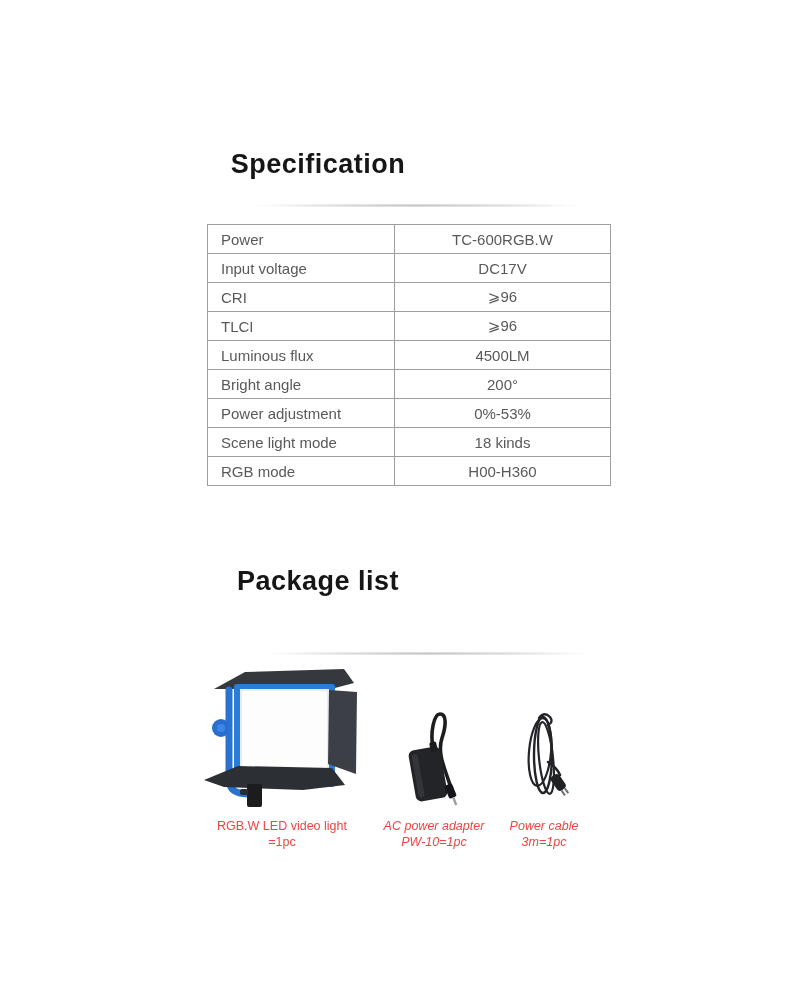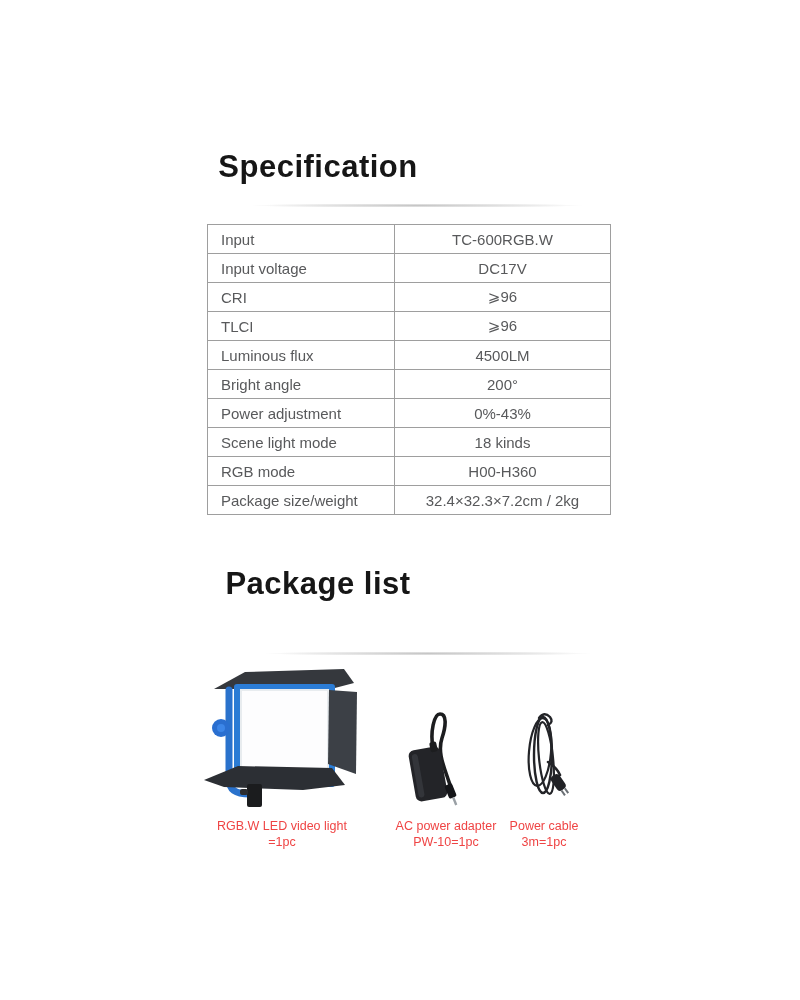--- a/index.html
+++ b/index.html
@@ -7,21 +7,21 @@
     position:relative;
     width:800px;height:1000px;
     margin:0 auto;
     background:#ffffff;
     font-family:"Liberation Sans","DejaVu Sans",sans-serif;
     overflow:hidden;
   }
   .section-title{
     position:absolute;left:0;width:636px;
     text-align:center;
-    font-size:31px;font-weight:700;color:#161616;
+    font-size:27px;font-weight:700;color:#161616;
     letter-spacing:0.5px;
     margin:0;
   }
   #spec-title{top:149px;}
   #pkg-title{top:566px;}
   .soft-divider{
     position:absolute;height:3px;
     background:radial-gradient(ellipse 55% 100% at 50% 50%, rgba(90,90,90,0.35) 0%, rgba(120,120,120,0.15) 55%, rgba(150,150,150,0) 78%);
     border-radius:2px;
   }
@@ -51,36 +51,36 @@
   }
   .figure{position:absolute;}
   .caption{
     position:absolute;
     text-align:center;
     font-size:12.5px;
     line-height:16px;
     color:#ef4444;
   }
   #caption-light{left:187px;width:190px;top:818px;}
-  #caption-adapter{left:376px;width:140px;top:818px;}
-  #caption-cable{left:483px;width:122px;top:818px;}
+  #caption-adapter{left:364px;width:140px;top:818px;font-style:italic;}
+  #caption-cable{left:483px;width:122px;top:818px;font-style:italic;}
   .cap-line{display:block;}
 </style>
 </head>
 <body>
 
 <div id="canvas">
 
   <h1 id="spec-title" class="section-title">Specification</h1>
   <div id="divider-spec" class="soft-divider"></div>
 
   <table class="spec">
     <tbody>
       <tr>
-        <td class="lbl">Input</td>
+        <td class="lbl">Power</td>
         <td class="val">TC-600RGB.W</td>
       </tr>
       <tr>
         <td class="lbl">Input voltage</td>
         <td class="val">DC17V</td>
       </tr>
       <tr>
         <td class="lbl">CRI</td>
         <td class="val">⩾96</td>
       </tr>
@@ -91,33 +91,29 @@
       <tr>
         <td class="lbl">Luminous flux</td>
         <td class="val">4500LM</td>
       </tr>
       <tr>
         <td class="lbl">Bright angle</td>
         <td class="val">200°</td>
       </tr>
       <tr>
         <td class="lbl">Power adjustment</td>
-        <td class="val">0%-43%</td>
+        <td class="val">0%-53%</td>
       </tr>
       <tr>
         <td class="lbl">Scene light mode</td>
         <td class="val">18 kinds</td>
       </tr>
       <tr>
         <td class="lbl">RGB mode</td>
         <td class="val">H00-H360</td>
-      </tr>
-      <tr>
-        <td class="lbl">Package size/weight</td>
-        <td class="val">32.4×32.3×7.2cm / 2kg</td>
       </tr>
     </tbody>
   </table>
 
   <h2 id="pkg-title" class="section-title">Package list</h2>
   <div id="divider-pkg" class="soft-divider"></div>
 
   <div class="figure" style="left:204px;top:666px;width:195px;height:150px;">
     <svg width="195" height="150" viewBox="0 0 195 150">
 

